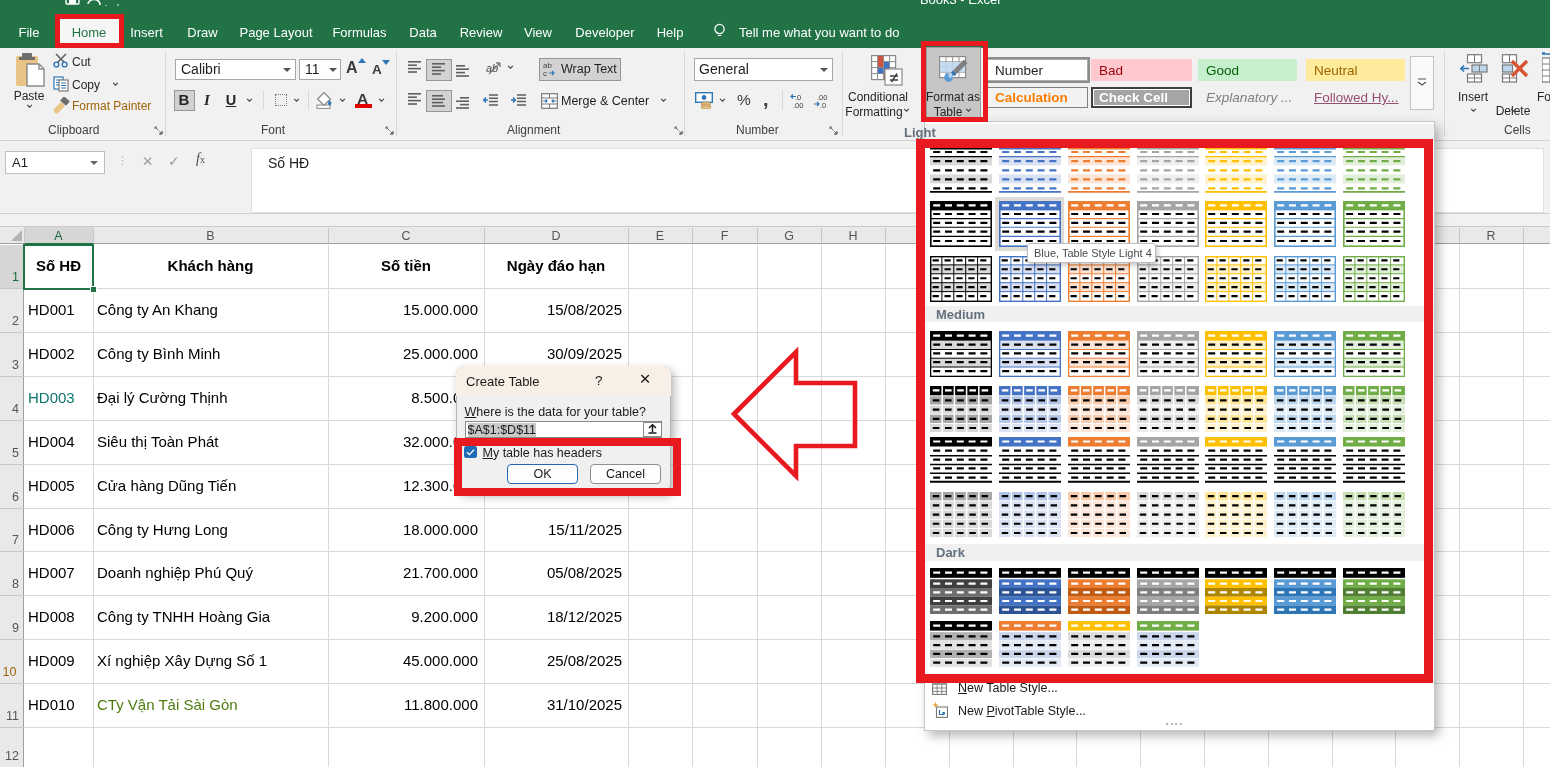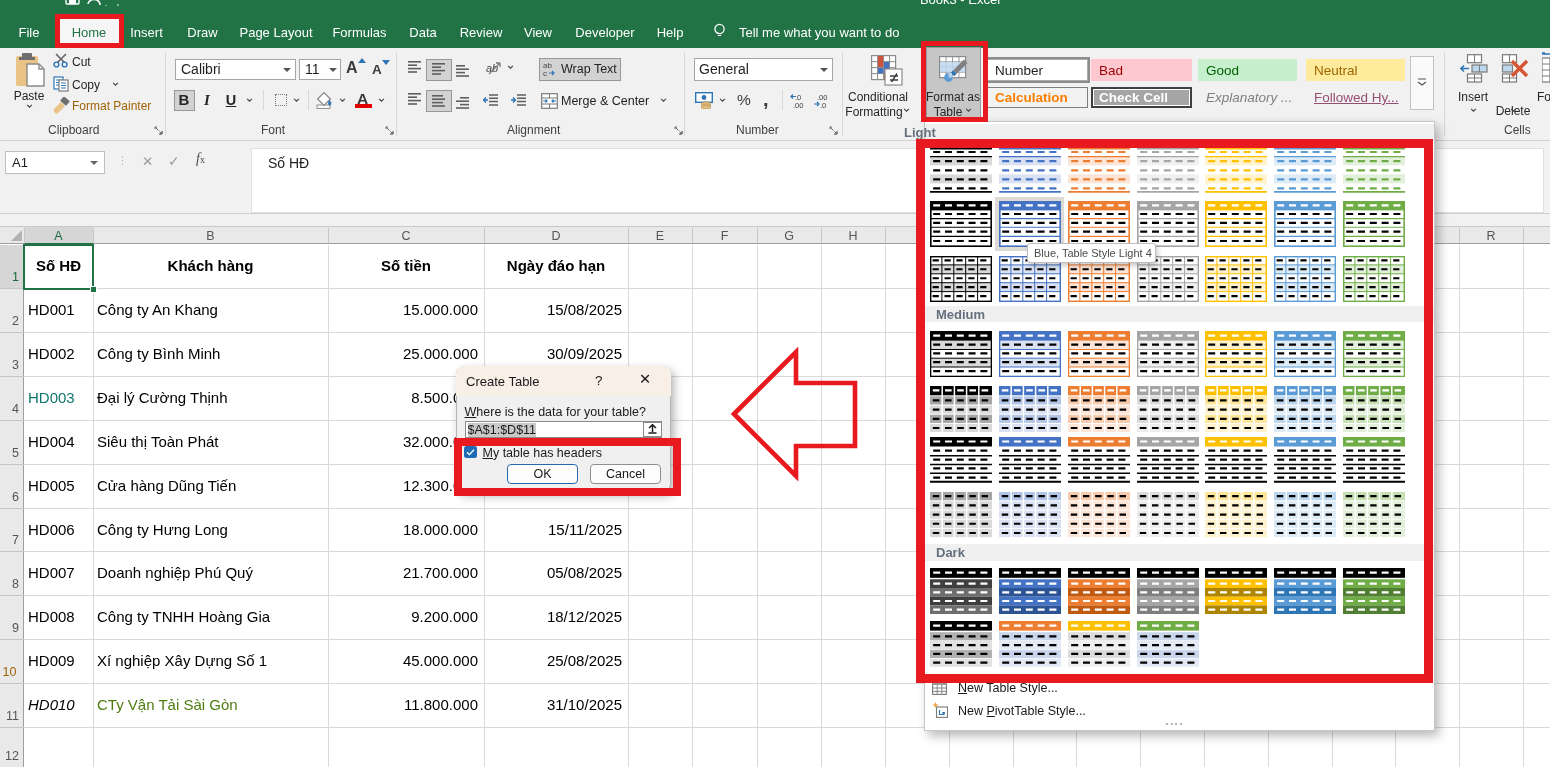--- a/index.html
+++ b/index.html
@@ -459,21 +459,21 @@
 <div style="position:absolute;left:328px;top:564.375px;width:150px;text-align:right;font-size:15px;color:#000">21.700.000</div>
 <div style="position:absolute;left:484px;top:564.375px;width:138px;text-align:right;font-size:15px;color:#000">05/08/2025</div>
 <div style="position:absolute;left:28px;top:608.2249999999999px;font-size:15px;color:#000;white-space:nowrap;">HD008</div>
 <div style="position:absolute;left:97px;top:608.2249999999999px;font-size:15px;color:#000;white-space:nowrap;">Công ty TNHH Hoàng Gia</div>
 <div style="position:absolute;left:328px;top:608.2249999999999px;width:150px;text-align:right;font-size:15px;color:#000">9.200.000</div>
 <div style="position:absolute;left:484px;top:608.2249999999999px;width:138px;text-align:right;font-size:15px;color:#000">18/12/2025</div>
 <div style="position:absolute;left:28px;top:652.075px;font-size:15px;color:#000;white-space:nowrap;">HD009</div>
 <div style="position:absolute;left:97px;top:652.075px;font-size:15px;color:#000;white-space:nowrap;">Xí nghiệp Xây Dựng Số 1</div>
 <div style="position:absolute;left:328px;top:652.075px;width:150px;text-align:right;font-size:15px;color:#000">45.000.000</div>
 <div style="position:absolute;left:484px;top:652.075px;width:138px;text-align:right;font-size:15px;color:#000">25/08/2025</div>
-<div style="position:absolute;left:28px;top:695.925px;font-size:15px;color:#000;white-space:nowrap;font-style:italic;">HD010</div>
+<div style="position:absolute;left:28px;top:695.925px;font-size:15px;color:#000;white-space:nowrap;">HD010</div>
 <div style="position:absolute;left:97px;top:695.925px;font-size:15px;color:#4d7c0f;white-space:nowrap;">CTy Vận Tải Sài Gòn</div>
 <div style="position:absolute;left:328px;top:695.925px;width:150px;text-align:right;font-size:15px;color:#000">11.800.000</div>
 <div style="position:absolute;left:484px;top:695.925px;width:138px;text-align:right;font-size:15px;color:#000">31/10/2025</div>
 <div style="position:absolute;left:23px;top:243.5px;width:71px;height:46.3px;border:2.4px solid #217346"></div>
 <div style="position:absolute;left:89.5px;top:285.5px;width:7px;height:7px;background:#217346;border:1.4px solid #fff"></div>
 <div style="position:absolute;left:456px;top:366px;width:215px;height:125.5px;background:#f0f0f0;border:1px solid #b5b5b5;border-radius:8px;box-shadow:3px 4px 10px rgba(0,0,0,0.3)"></div>
 <div style="position:absolute;left:456px;top:366px;width:215px;height:29.5px;background:#f8efe6;border-radius:8px 8px 0 0"></div>
 <div style="position:absolute;left:466px;top:374px;font-size:13px;color:#1a1a1a;white-space:nowrap;">Create Table</div>
 <div style="position:absolute;left:595px;top:373px;font-size:13.5px;color:#1a1a1a;white-space:nowrap;">?</div>
 <div style="position:absolute;left:639px;top:371px;font-size:14.5px;color:#1a1a1a;white-space:nowrap;">✕</div>

